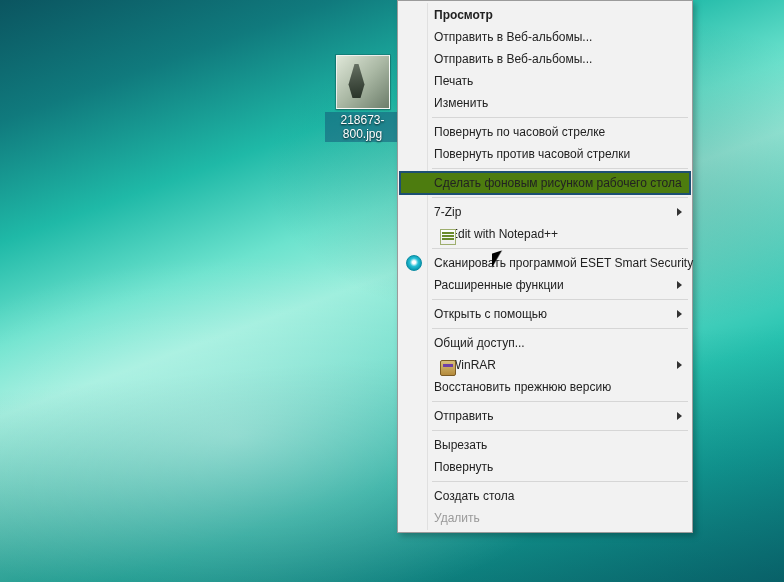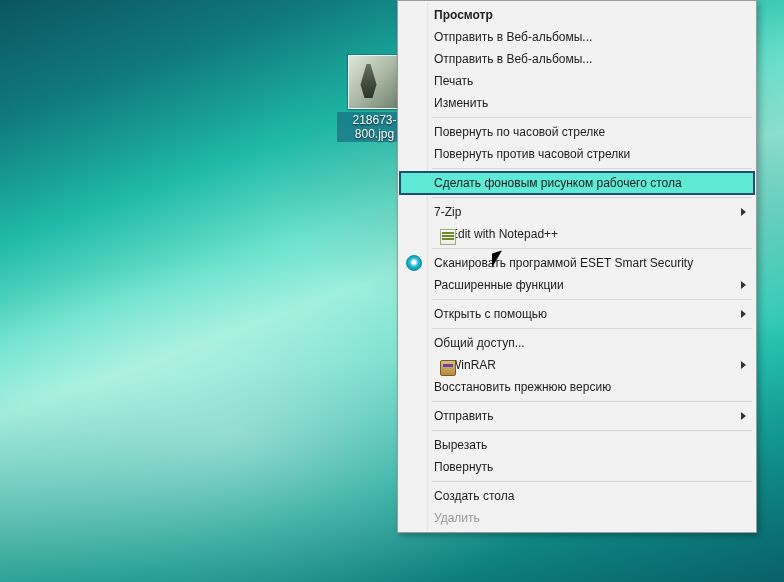--- a/index.html
+++ b/index.html
@@ -17,21 +17,21 @@
     background:
       radial-gradient(ellipse 600px 300px at 30% 75%, rgba(255,255,255,.35), transparent 60%),
       radial-gradient(ellipse 500px 250px at 75% 30%, rgba(0,60,60,.25), transparent 65%),
       linear-gradient(175deg, transparent 60%, rgba(0,40,50,.35) 100%);
     pointer-events: none;
   }
 
   
   .desktop-icon {
     position: absolute;
-    left: 337px; top: 55px;
+    left: 325px; top: 55px;
     width: 75px;
     text-align: center;
     color: #fff;
     z-index: 1;
   }
   .desktop-icon .thumb {
     width: 54px; height: 54px;
     margin: 0 auto 3px;
     border: 1px solid rgba(255,255,255,.85);
     background: linear-gradient(135deg, #dfe7d8 0%, #aab8a4 50%, #6c7d6a 100%);
@@ -48,21 +48,21 @@
     text-shadow: 0 1px 2px rgba(0,0,0,.8);
     word-break: break-all;
     background: rgba(20,90,120,.55);
     padding: 1px 2px;
   }
 
   
   .context-menu {
     position: absolute;
     left: 397px; top: 0;
-    width: 360px;
+    width: 296px;
     background: #f2f2f2;
     border: 1px solid #9b9b9b;
     box-shadow: 3px 3px 6px rgba(0,0,0,.25);
     padding: 3px 2px;
     z-index: 2;
   }
   .cm-gutter {
     position: absolute; left: 2px; top: 2px; bottom: 2px;
     width: 28px;
     background: #f2f2f2;
@@ -81,21 +81,21 @@
   }
   .cm-item.bold { font-weight: 700; }
   .cm-item.disabled { color: #9a9a9a; }
   .cm-item .arrow {
     position: absolute; right: 8px; top: 50%; transform: translateY(-50%);
     border-left: 5px solid #333;
     border-top: 4px solid transparent;
     border-bottom: 4px solid transparent;
   }
   .cm-item.highlight {
-    background: #5eead4;
+    background: #4d7c0f;
     outline: 2px solid #1d4f73;
     outline-offset: -1px;
     align-items: center;
   }
   .cm-sep {
     margin: 3px 2px 3px 32px;
     border-top: 1px solid #d6d6d6;
   }
   .cm-icon {
     position: absolute; left: 6px; top: 50%; transform: translateY(-50%);

